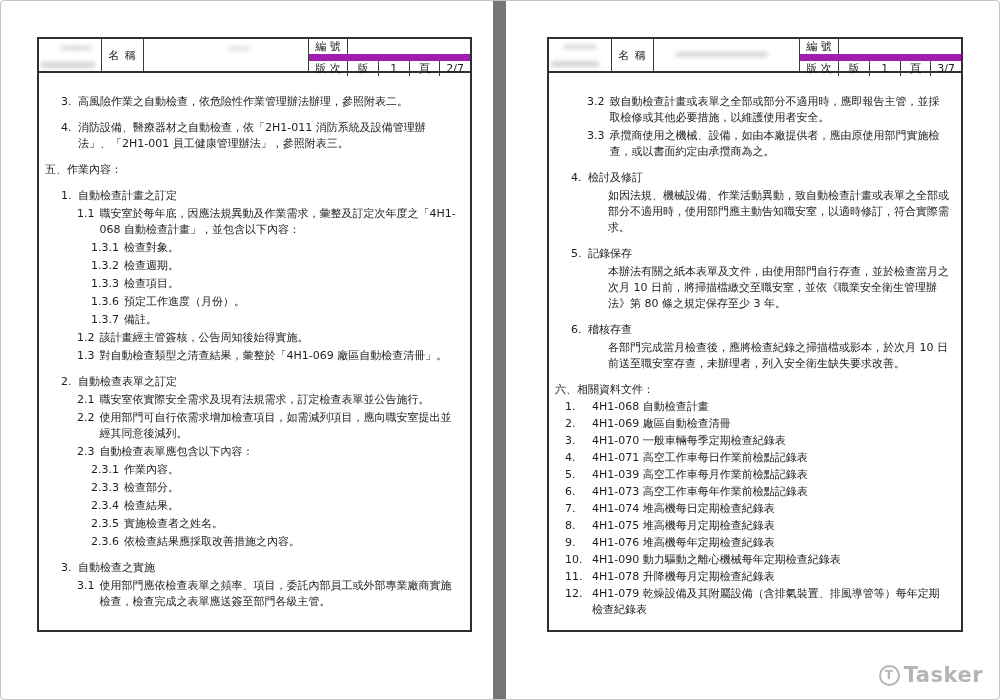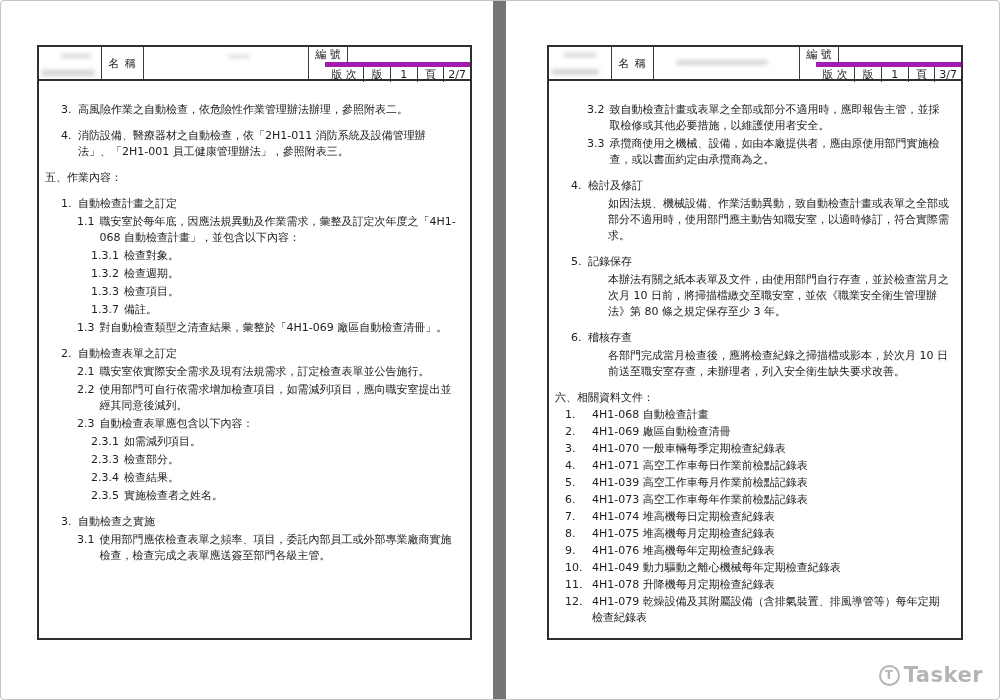--- a/index.html
+++ b/index.html
@@ -5,35 +5,35 @@
   * { margin:0; padding:0; box-sizing:border-box; }
   html,body { width:1000px; height:700px; background:#fff; font-family:"DejaVu Sans", sans-serif; }
   .viewer {
     position:relative; width:1000px; height:700px; background:#ffffff;
     border:1px solid #c4c4c4; border-radius:4px; overflow:hidden;
   }
   .divider {
     position:absolute; left:492px; top:0; width:13px; height:700px; background:#757575;
   }
   .page {
-    position:absolute; top:44px; border:2px solid #2f2f2f; background:#fff; overflow:hidden;
+    position:absolute; top:36px; border:2px solid #2f2f2f; background:#fff; overflow:hidden;
   }
   .page.left  { left:36px;  width:435px; height:595px; }
   .page.right { left:546px; width:416px; height:595px; }
 
   
   .hdr { display:flex; height:34px; border-bottom:2px solid #2f2f2f; font-size:11px; color:#1d1d1d; }
   .hdr .cell { border-left:1px solid #3c3c3c; position:relative; }
   .hdr .cell:first-child { border-left:none; }
   .logo-cell  { width:62px; }
   .name-cell  { width:42px; display:flex; align-items:center; justify-content:center; letter-spacing:1px; }
   .title-cell { flex:1; }
   .rightblk { width:162px; display:flex; flex-direction:column; border-left:1px solid #3c3c3c; }
   .rightblk .row { display:flex; flex:1; }
-  .rightblk .row + .row { border-top:5px solid #a21caf;margin-left:16px; }
+  .rightblk .row + .row { border-top:7px solid #a21caf; }
   .rightblk .lbl { width:38px; display:flex; align-items:center; justify-content:center; }
   .rightblk .val { flex:1; display:flex; align-items:center; justify-content:center; border-left:1px solid #3c3c3c; }
   .rightblk .serial-val { flex:1; border-left:1px solid #3c3c3c; }
 
   .smudge { position:absolute; background:#8f8f8f; opacity:.38; filter:blur(2px); border-radius:2px; }
 
   
   .body-text { padding:11px 12px 0 4px; font-size:11px; line-height:16px; color:#1c1c1c; }
   .para { display:flex; margin-top:2px; }
   .para.gap { margin-top:10px; }
@@ -114,24 +114,32 @@
         </div>
         <div class="para n3">
           <span class="num">1.3.2</span>
           <span class="txt">檢查週期。</span>
         </div>
         <div class="para n3">
           <span class="num">1.3.3</span>
           <span class="txt">檢查項目。</span>
         </div>
         <div class="para n3">
+          <span class="num">1.3.6</span>
+          <span class="txt">預定工作進度（月份）。</span>
+        </div>
+        <div class="para n3">
           <span class="num">1.3.7</span>
           <span class="txt">備註。</span>
         </div>
         <div class="para n2">
+          <span class="num">1.2</span>
+          <span class="txt">該計畫經主管簽核，公告周知後始得實施。</span>
+        </div>
+        <div class="para n2">
           <span class="num">1.3</span>
           <span class="txt">對自動檢查類型之清查結果，彙整於「4H1-069 廠區自動檢查清冊」。</span>
         </div>
         <div class="para n1 gap">
           <span class="num">2.</span>
           <span class="txt">自動檢查表單之訂定</span>
         </div>
         <div class="para n2">
           <span class="num">2.1</span>
           <span class="txt">職安室依實際安全需求及現有法規需求，訂定檢查表單並公告施行。</span>
@@ -139,33 +147,37 @@
         <div class="para n2">
           <span class="num">2.2</span>
           <span class="txt">使用部門可自行依需求增加檢查項目，如需減列項目，應向職安室提出並經其同意後減列。</span>
         </div>
         <div class="para n2">
           <span class="num">2.3</span>
           <span class="txt">自動檢查表單應包含以下內容：</span>
         </div>
         <div class="para n3">
           <span class="num">2.3.1</span>
-          <span class="txt">如需減列項目。</span>
+          <span class="txt">作業內容。</span>
         </div>
         <div class="para n3">
           <span class="num">2.3.3</span>
           <span class="txt">檢查部分。</span>
         </div>
         <div class="para n3">
           <span class="num">2.3.4</span>
           <span class="txt">檢查結果。</span>
         </div>
         <div class="para n3">
           <span class="num">2.3.5</span>
           <span class="txt">實施檢查者之姓名。</span>
+        </div>
+        <div class="para n3">
+          <span class="num">2.3.6</span>
+          <span class="txt">依檢查結果應採取改善措施之內容。</span>
         </div>
         <div class="para n1 gap">
           <span class="num">3.</span>
           <span class="txt">自動檢查之實施</span>
         </div>
         <div class="para n2">
           <span class="num">3.1</span>
           <span class="txt">使用部門應依檢查表單之頻率、項目，委託內部員工或外部專業廠商實施檢查，檢查完成之表單應送簽至部門各級主管。</span>
         </div>
       </div>
@@ -262,21 +274,21 @@
         <div class="para li">
           <span class="num">8.</span>
           <span class="txt">4H1-075 堆高機每月定期檢查紀錄表</span>
         </div>
         <div class="para li">
           <span class="num">9.</span>
           <span class="txt">4H1-076 堆高機每年定期檢查紀錄表</span>
         </div>
         <div class="para li">
           <span class="num">10.</span>
-          <span class="txt">4H1-049 動力驅動之離心機械每年定期檢查紀錄表</span>
+          <span class="txt">4H1-090 動力驅動之離心機械每年定期檢查紀錄表</span>
         </div>
         <div class="para li">
           <span class="num">11.</span>
           <span class="txt">4H1-078 升降機每月定期檢查紀錄表</span>
         </div>
         <div class="para li">
           <span class="num">12.</span>
           <span class="txt">4H1-079 乾燥設備及其附屬設備（含排氣裝置、排風導管等）每年定期檢查紀錄表</span>
         </div>
       </div>

